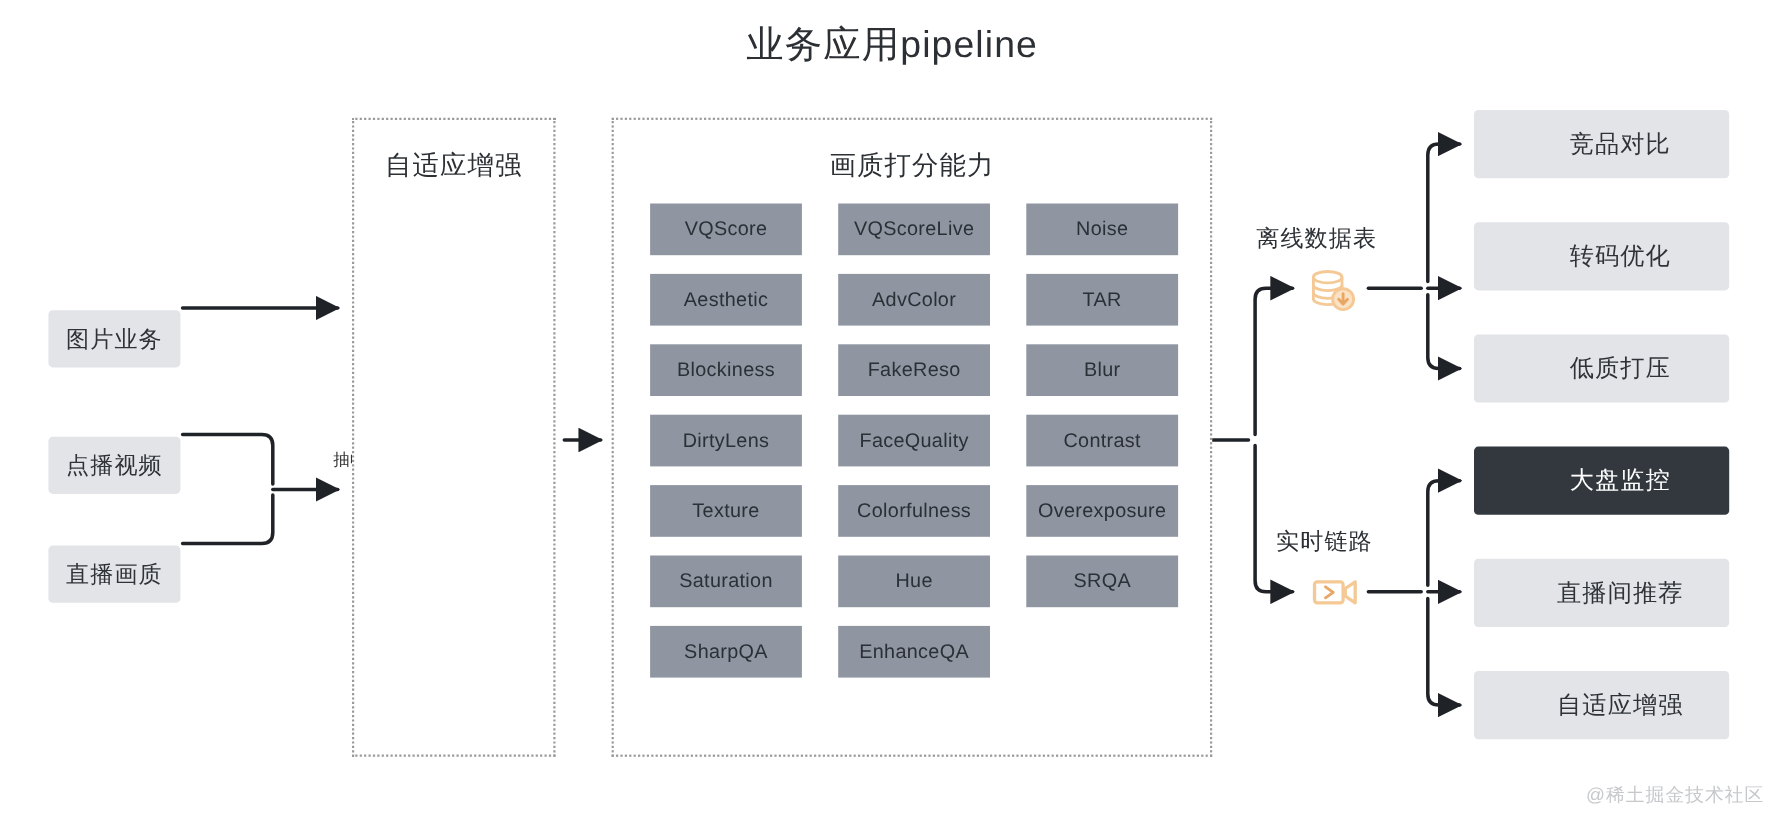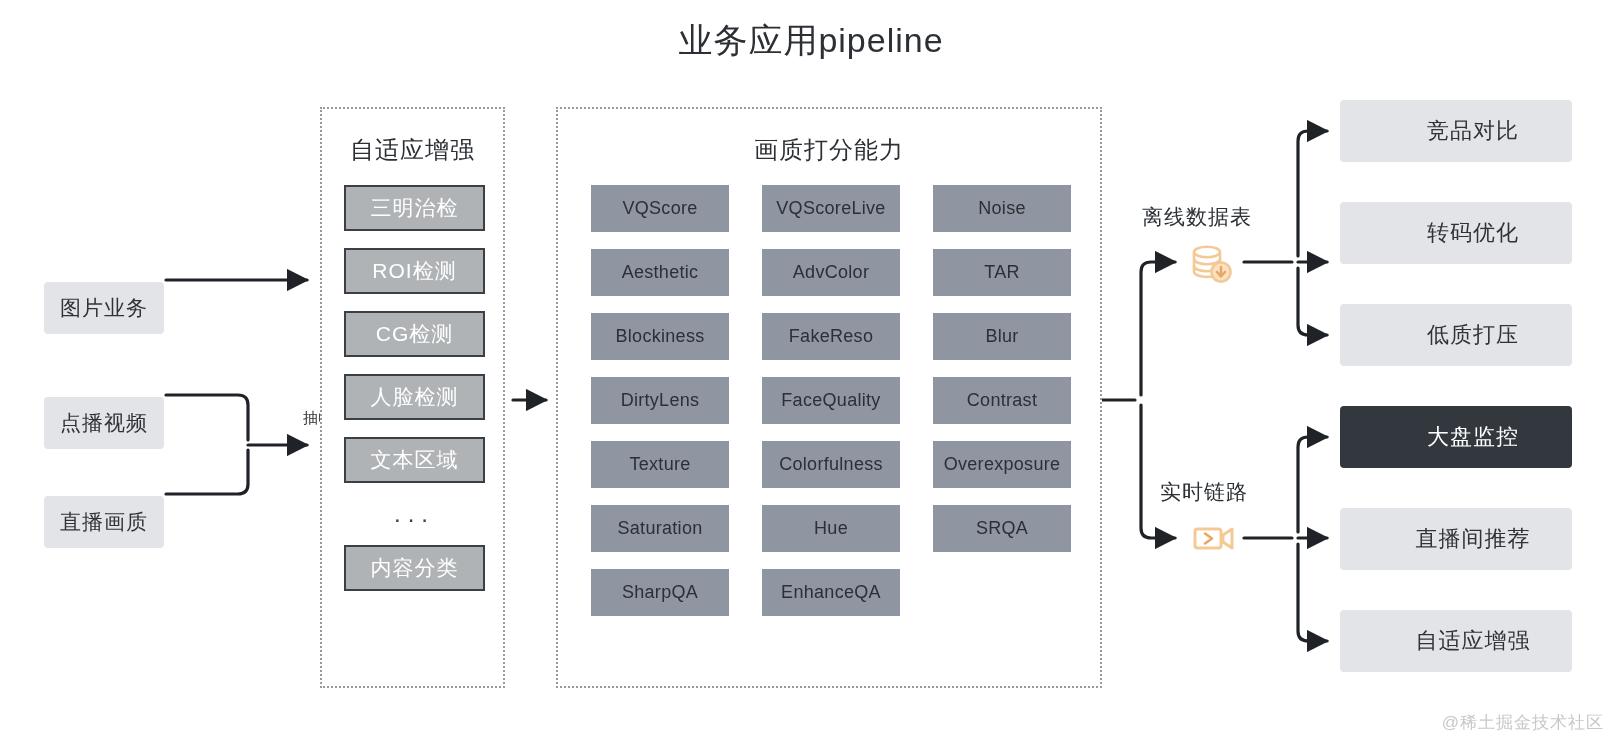--- a/index.html
+++ b/index.html
@@ -240,29 +240,20 @@
   <div class="page-title">业务应用pipeline</div>
 
   <div class="input-chip" id="input-0">图片业务</div>
   <div class="input-chip" id="input-1">点播视频</div>
   <div class="input-chip" id="input-2">直播画质</div>
 
   <div class="edge-label" id="label-extract">抽帧</div>
 
   <div class="panel" id="panel-understanding">
     <div class="panel-title">自适应增强</div>
-    <div class="understand-list">
-      <div class="understand-box">三明治检</div>
-      <div class="understand-box">ROI检测</div>
-      <div class="understand-box">CG检测</div>
-      <div class="understand-box">人脸检测</div>
-      <div class="understand-box">文本区域</div>
-      <div class="ellipsis-row">...</div>
-      <div class="understand-box">内容分类</div>
-    </div>
   </div>
 
   <div class="panel" id="panel-scoring">
     <div class="panel-title">画质打分能力</div>
     <div class="score-grid">
       <div class="score-cell">VQScore</div>
       <div class="score-cell">VQScoreLive</div>
       <div class="score-cell">Noise</div>
       <div class="score-cell">Aesthetic</div>
       <div class="score-cell">AdvColor</div>

